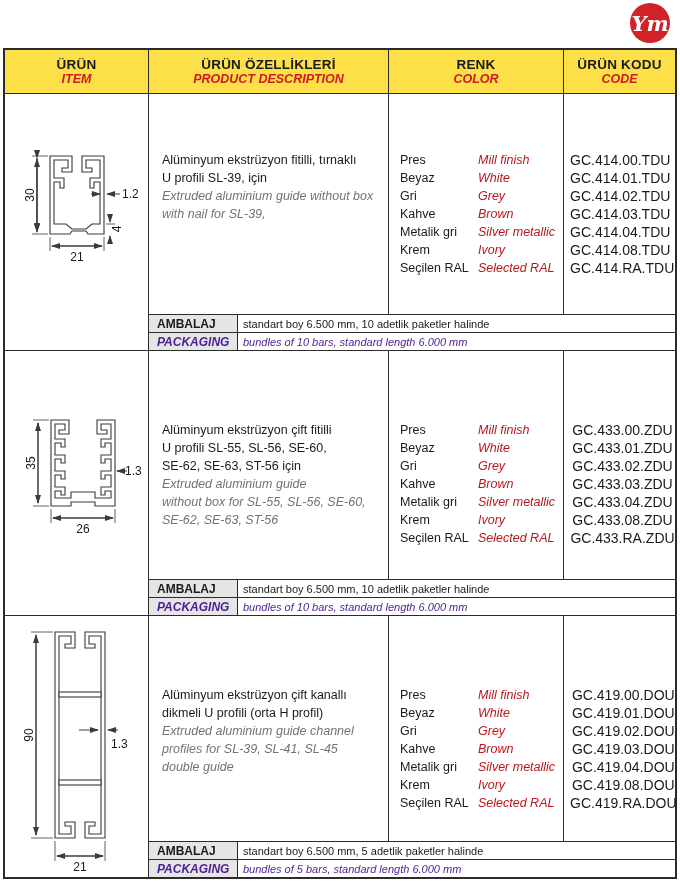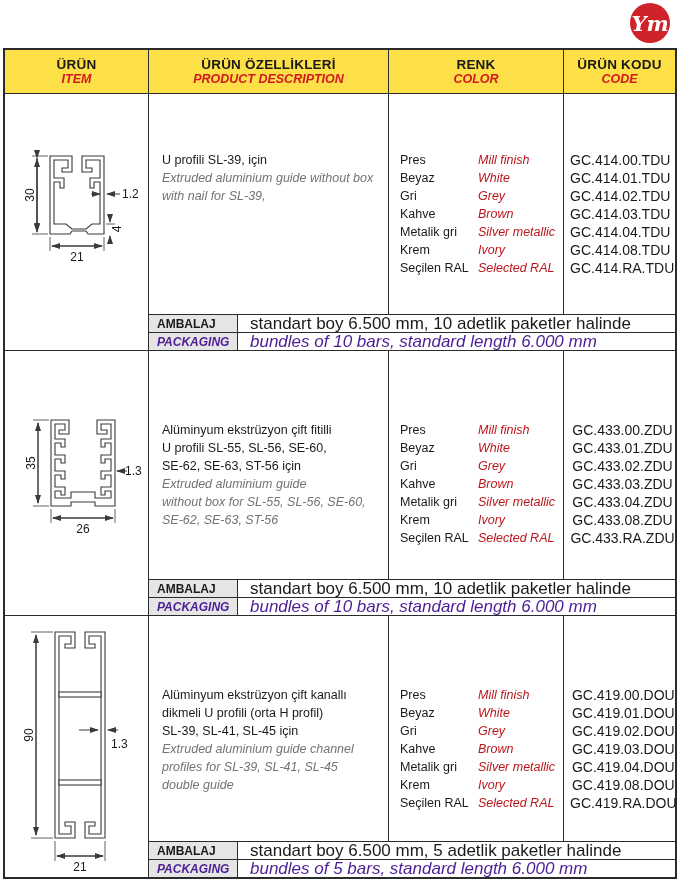--- a/index.html
+++ b/index.html
@@ -43,21 +43,21 @@
   .s2 .col-code, .s3 .col-code { padding-top:70px;text-align:center; }
 
   .en-line, .red { color:#737373; font-style:italic; }
   .color-row { display:flex; }
   .ctr { width:78px; }
   .cen { color:#bb161c; font-style:italic; }
 
   .pack { display:flex; height:18px; border-top:1.5px solid #2b2b2b; font-size:12px; }
   .pack-label { width:89px; background:#e5e5e5; border-right:1.5px solid #2b2b2b;
                 font-weight:bold; display:flex; align-items:center; padding-left:8px; }
-  .pack-text { flex:1; display:flex; align-items:center; padding-left:12px; font-size:17px; }
+  .pack-text { flex:1; display:flex; align-items:center; padding-left:5px; font-size:11px; }
   .pack-label.red, .pack-text.red { color:#4c1d95; font-style:italic; }
 
   svg text { font-family:"Liberation Sans",sans-serif; font-size:12px; fill:#1a1a1a; }
   svg .metal { fill:#fff; stroke:#3a3a3a; stroke-width:1.1; stroke-linejoin:miter; }
   svg .dim  { stroke:#3a3a3a; stroke-width:1; fill:none; }
   svg .ext  { stroke:#3a3a3a; stroke-width:.8; fill:none; }
 </style>
 </head>
 <body>
 
@@ -118,20 +118,21 @@
           <text x="117" y="104">1.2</text>
           <line class="ext" x1="101" y1="130" x2="110" y2="130"></line>
           <line class="dim" x1="105" y1="122" x2="105" y2="128" marker-end="url(#a1)"></line>
           <line class="dim" x1="105" y1="148" x2="105" y2="142" marker-end="url(#a1)"></line>
           <text text-anchor="middle" transform="rotate(-90 112 135)" x="112" y="139">4</text>
         </svg>
       </div>
       <div class="sec-right">
         <div class="content">
           <div class="col-desc">
+            <div class="tr-line">Alüminyum ekstrüzyon fitilli, tırnaklı</div>
             <div class="tr-line">U profili SL-39, için</div>
             <div class="en-line">Extruded aluminium guide without box</div>
             <div class="en-line">with nail  for SL-39,</div>
           </div>
           <div class="col-color">
             <div class="color-row">
                 <span class="ctr">Pres</span>
                 <span class="cen">Mill finish</span>
               </div>
             <div class="color-row">
@@ -302,21 +303,20 @@
           <line class="dim" x1="74" y1="114" x2="93" y2="114" marker-end="url(#a3)"></line>
           <line class="dim" x1="113" y1="114" x2="103" y2="114" marker-end="url(#a3)"></line>
           <text x="106" y="132">1.3</text>
         </svg>
       </div>
       <div class="sec-right">
         <div class="content">
           <div class="col-desc">
             <div class="tr-line">Alüminyum ekstrüzyon çift kanallı</div>
             <div class="tr-line">dikmeli U profili (orta H profil)</div>
-            <div class="tr-line">SL-39, SL-41, SL-45 için</div>
             <div class="en-line">Extruded aluminium guide channel</div>
             <div class="en-line">profiles for SL-39, SL-41, SL-45</div>
             <div class="en-line">double guide</div>
           </div>
           <div class="col-color">
             <div class="color-row">
                 <span class="ctr">Pres</span>
                 <span class="cen">Mill finish</span>
               </div>
             <div class="color-row">

